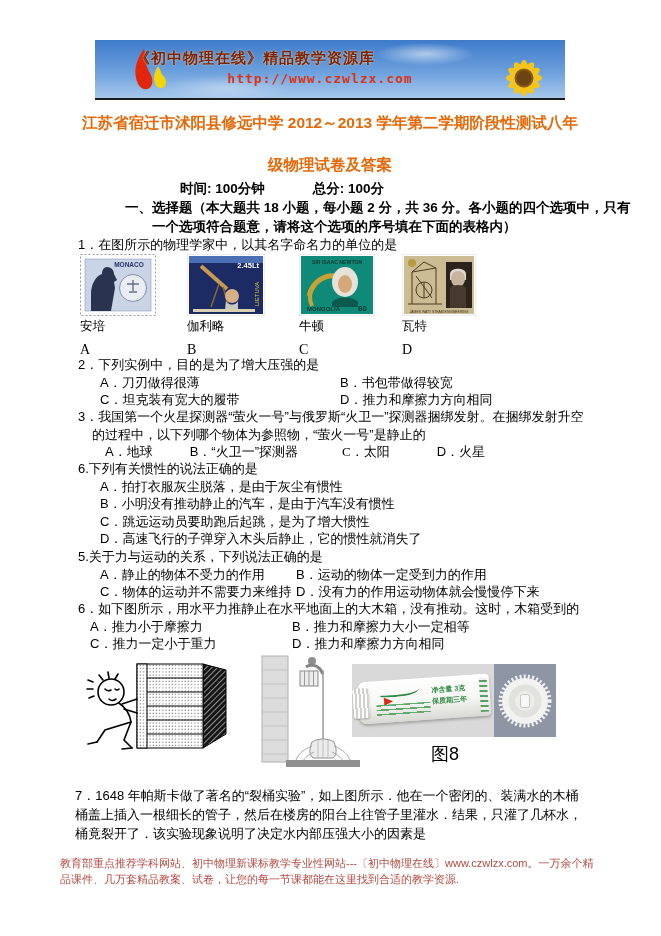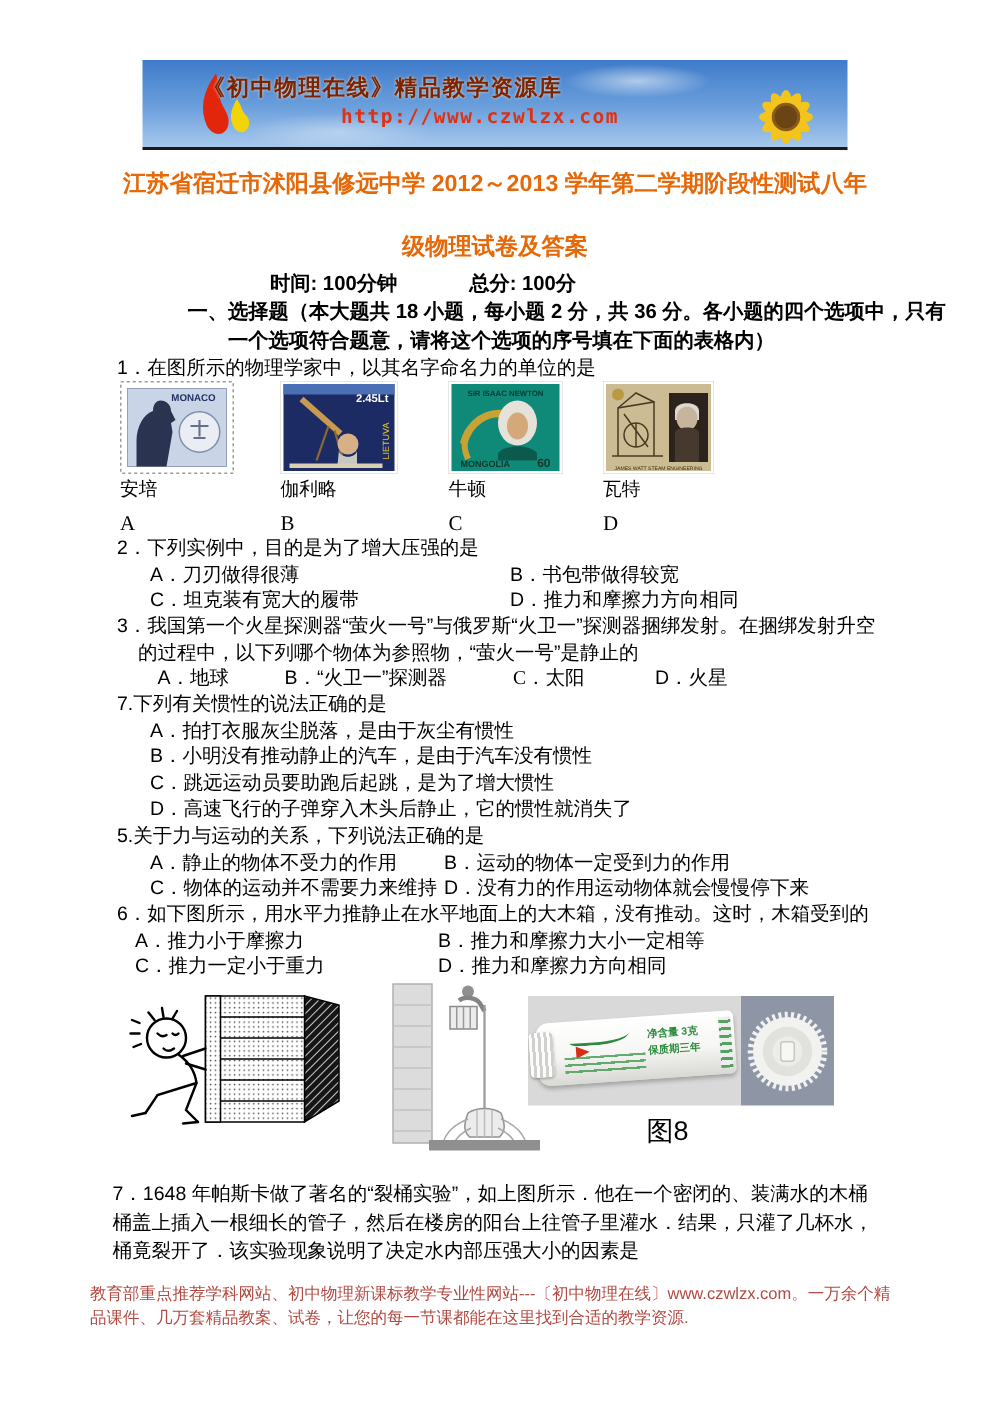--- a/index.html
+++ b/index.html
@@ -199,21 +199,21 @@
     <div class="stem hang">3．我国第一个火星探测器“萤火一号”与俄罗斯“火卫一”探测器捆绑发射。在捆绑发射升空的过程中，以下列哪个物体为参照物，“萤火一号”是静止的</div>
     <div class="opts-inline">
       <span class="o1">A．地球</span>
       <span class="o2">B．“火卫一”探测器</span>
       <span class="o3">C．太阳</span>
       <span class="o4">D．火星</span>
     </div>
   </div>
 
   <div class="q" style="top:460px;">
-    <div class="stem">7.下列有关惯性的说法正确的是</div>
+    <div class="stem">6.下列有关惯性的说法正确的是</div>
     <div class="opts-stack">
       <div>A．拍打衣服灰尘脱落，是由于灰尘有惯性</div>
       <div>B．小明没有推动静止的汽车，是由于汽车没有惯性</div>
       <div>C．跳远运动员要助跑后起跳，是为了增大惯性</div>
       <div>D．高速飞行的子弹穿入木头后静止，它的惯性就消失了</div>
     </div>
   </div>
 
   <div class="q q5" style="top:548px;">
     <div class="stem">5.关于力与运动的关系，下列说法正确的是</div>

